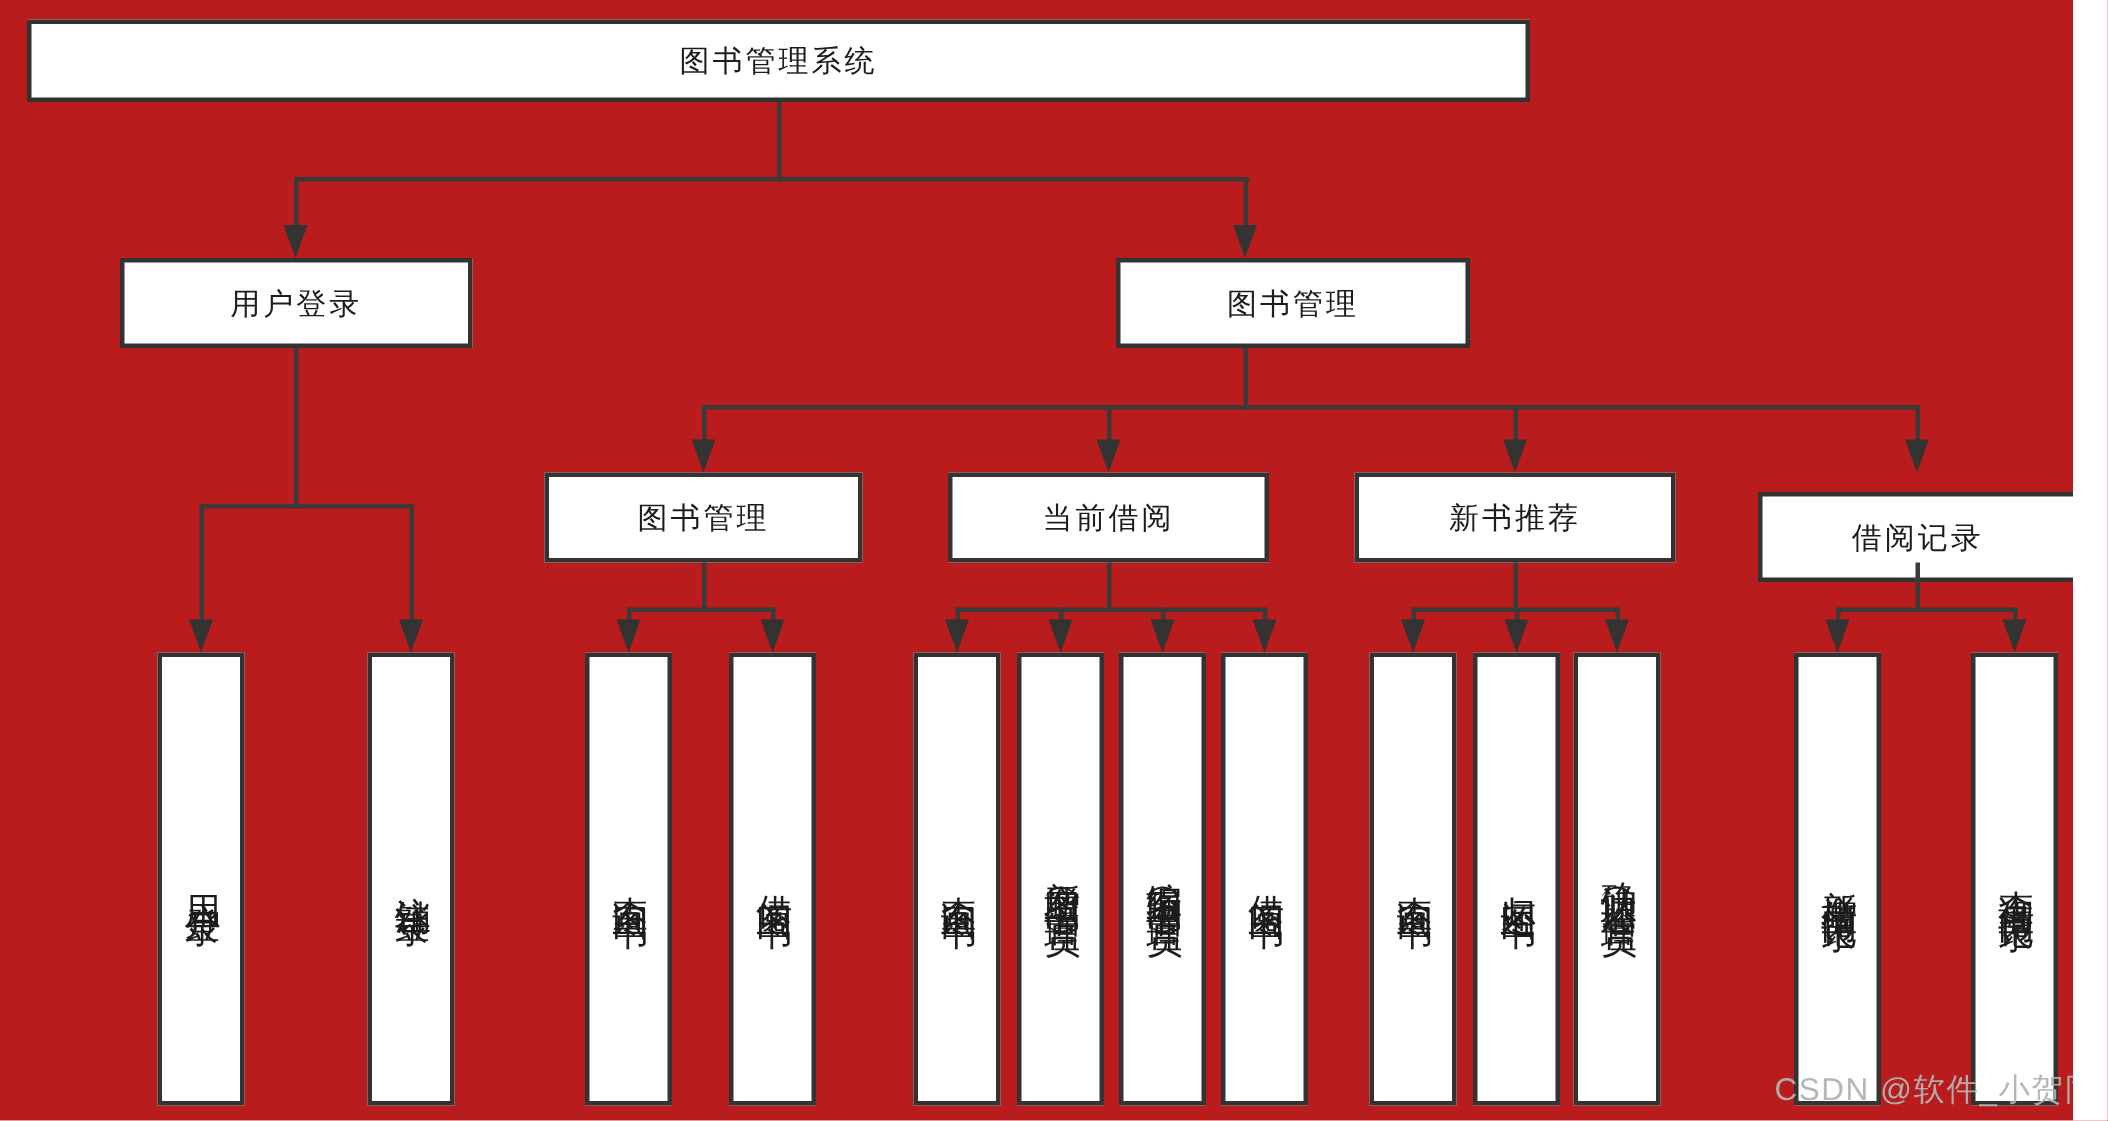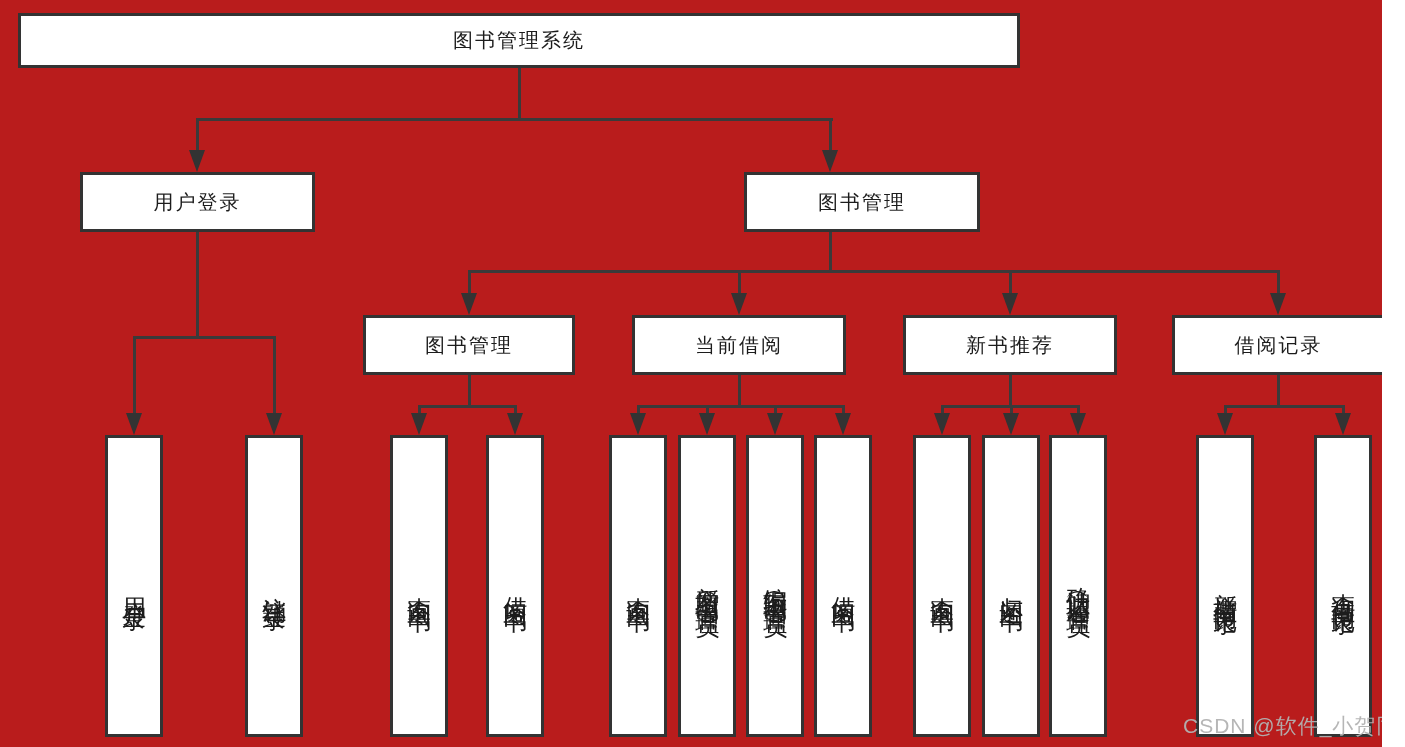--- a/index.html
+++ b/index.html
@@ -68,21 +68,21 @@
 
   <div class="box hbox" style="left:363px;top:315px;width:212px;height:60px;">
     <span>图书管理</span>
   </div>
   <div class="box hbox" style="left:632px;top:315px;width:214px;height:60px;">
     <span>当前借阅</span>
   </div>
   <div class="box hbox" style="left:903px;top:315px;width:214px;height:60px;">
     <span>新书推荐</span>
   </div>
-  <div class="box hbox" style="left:1172px;top:315px;width:213px;height:60px;">
+  <div class="box hbox" style="left:1172px;top:328px;width:213px;height:60px;">
     <span>借阅记录</span>
   </div>
 
   <div class="box vbox" style="left:105px;">
     <span class="vtext">用户登录</span>
   </div>
   <div class="box vbox" style="left:245px;">
     <span class="vtext">注销登录</span>
   </div>
 

